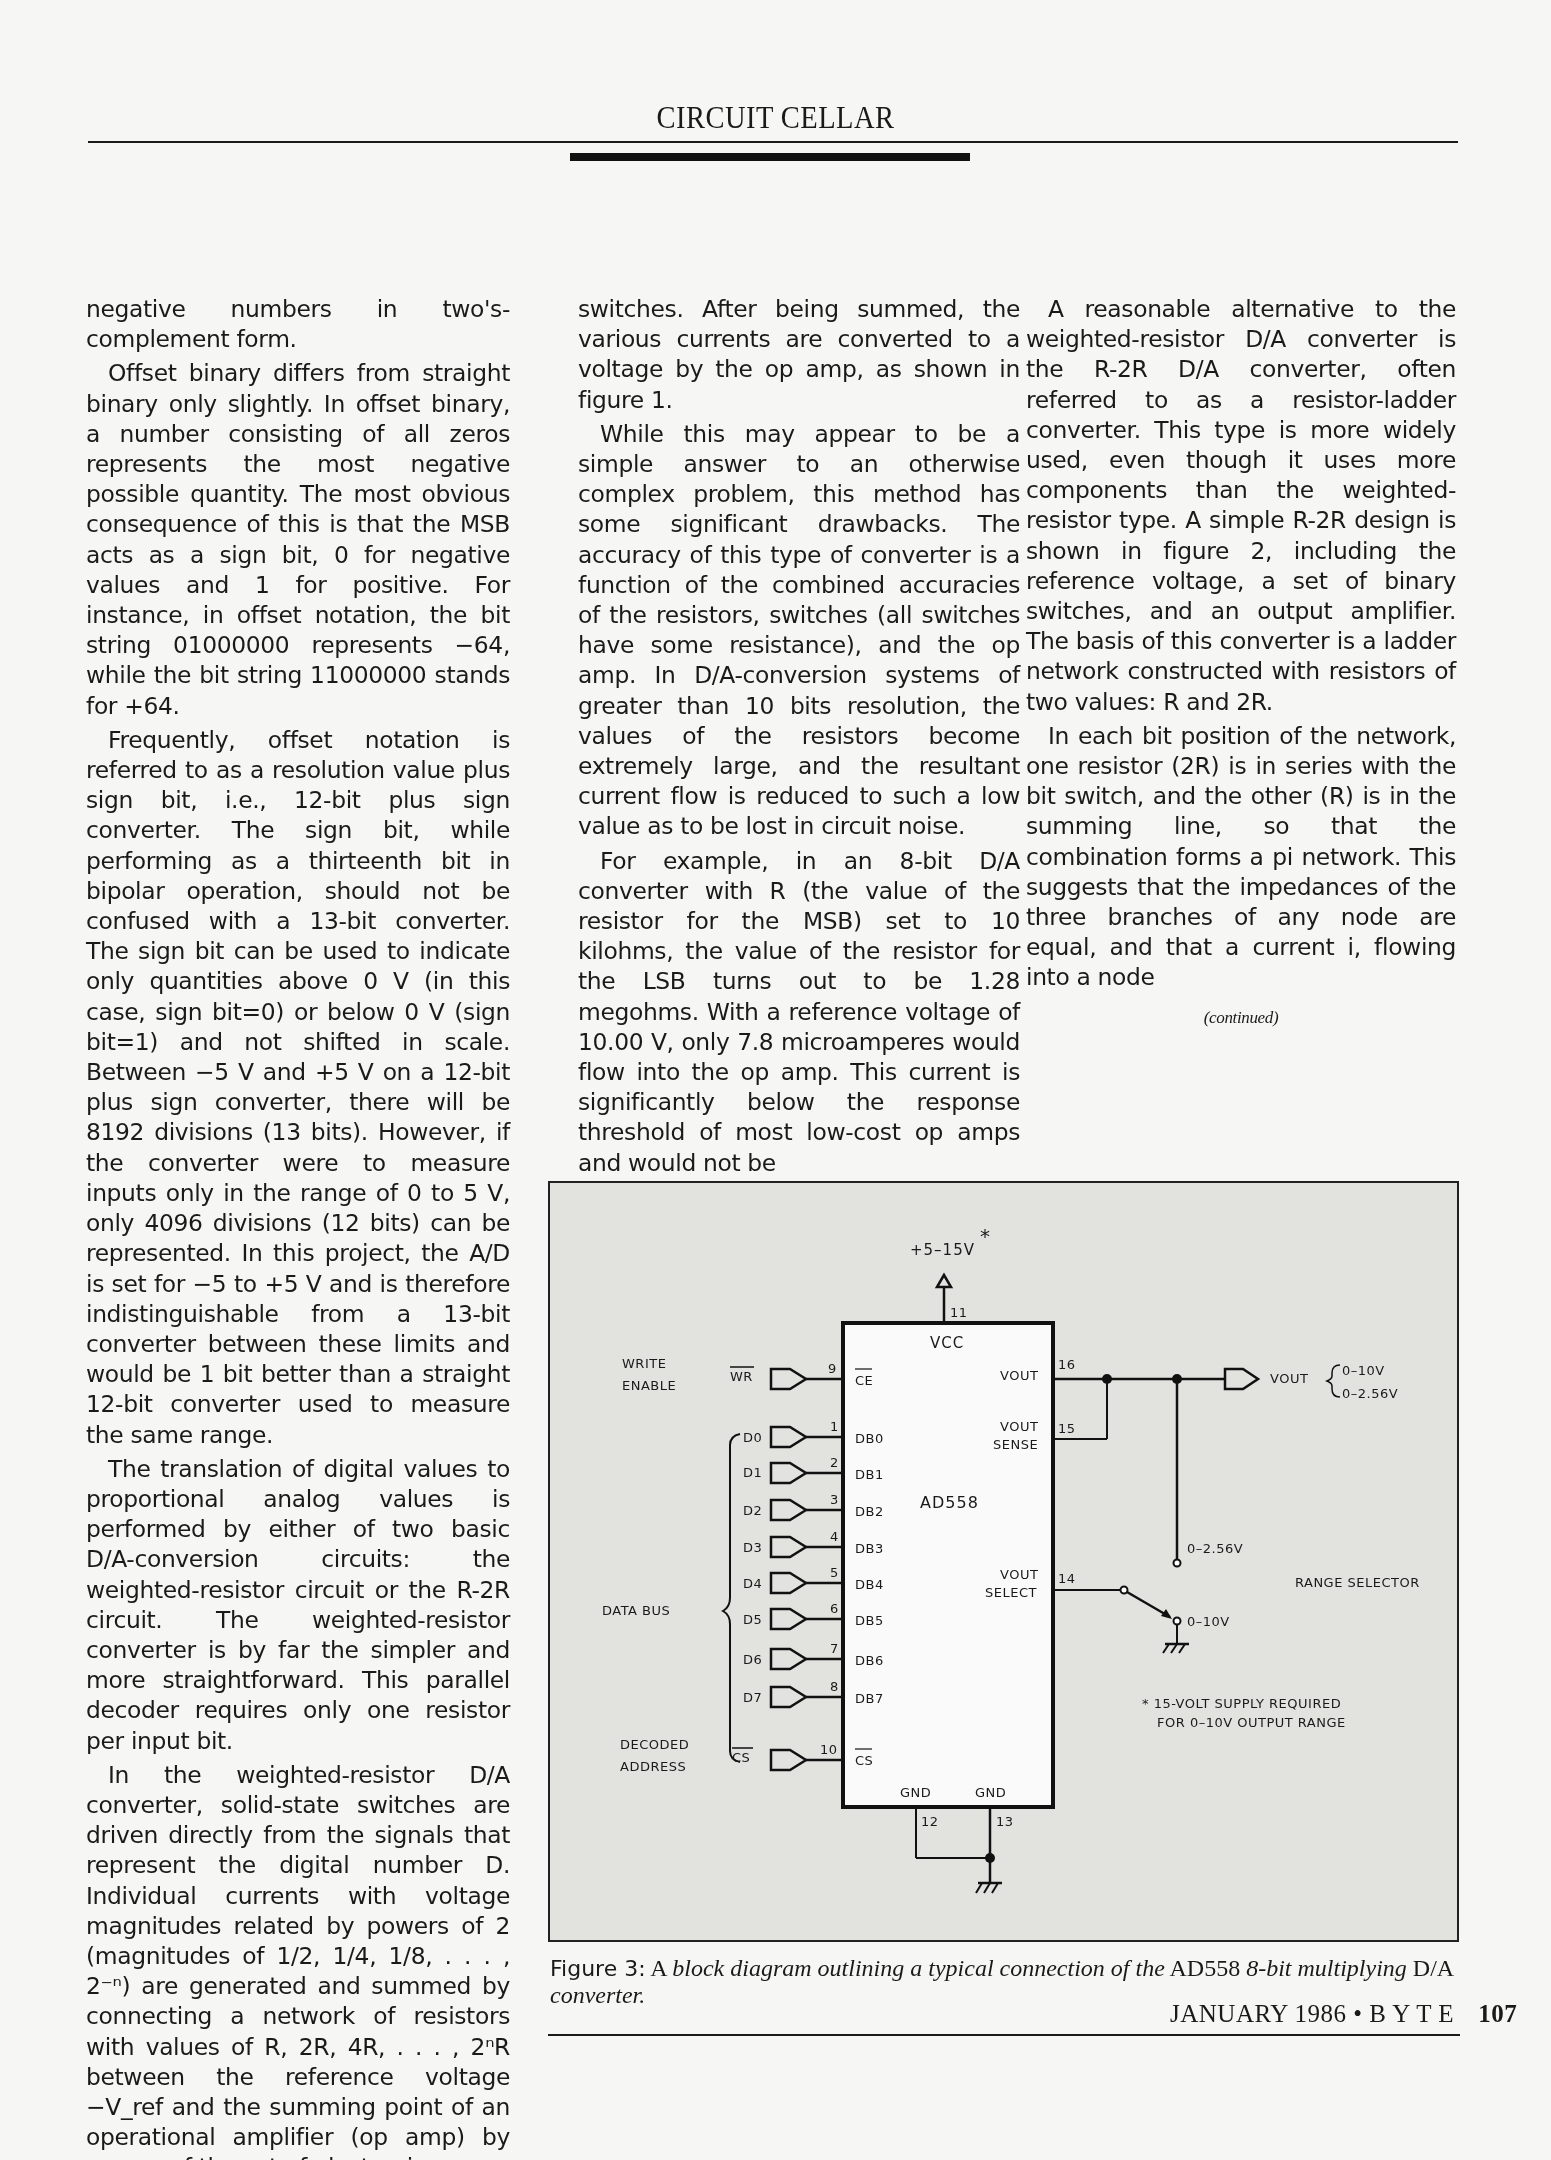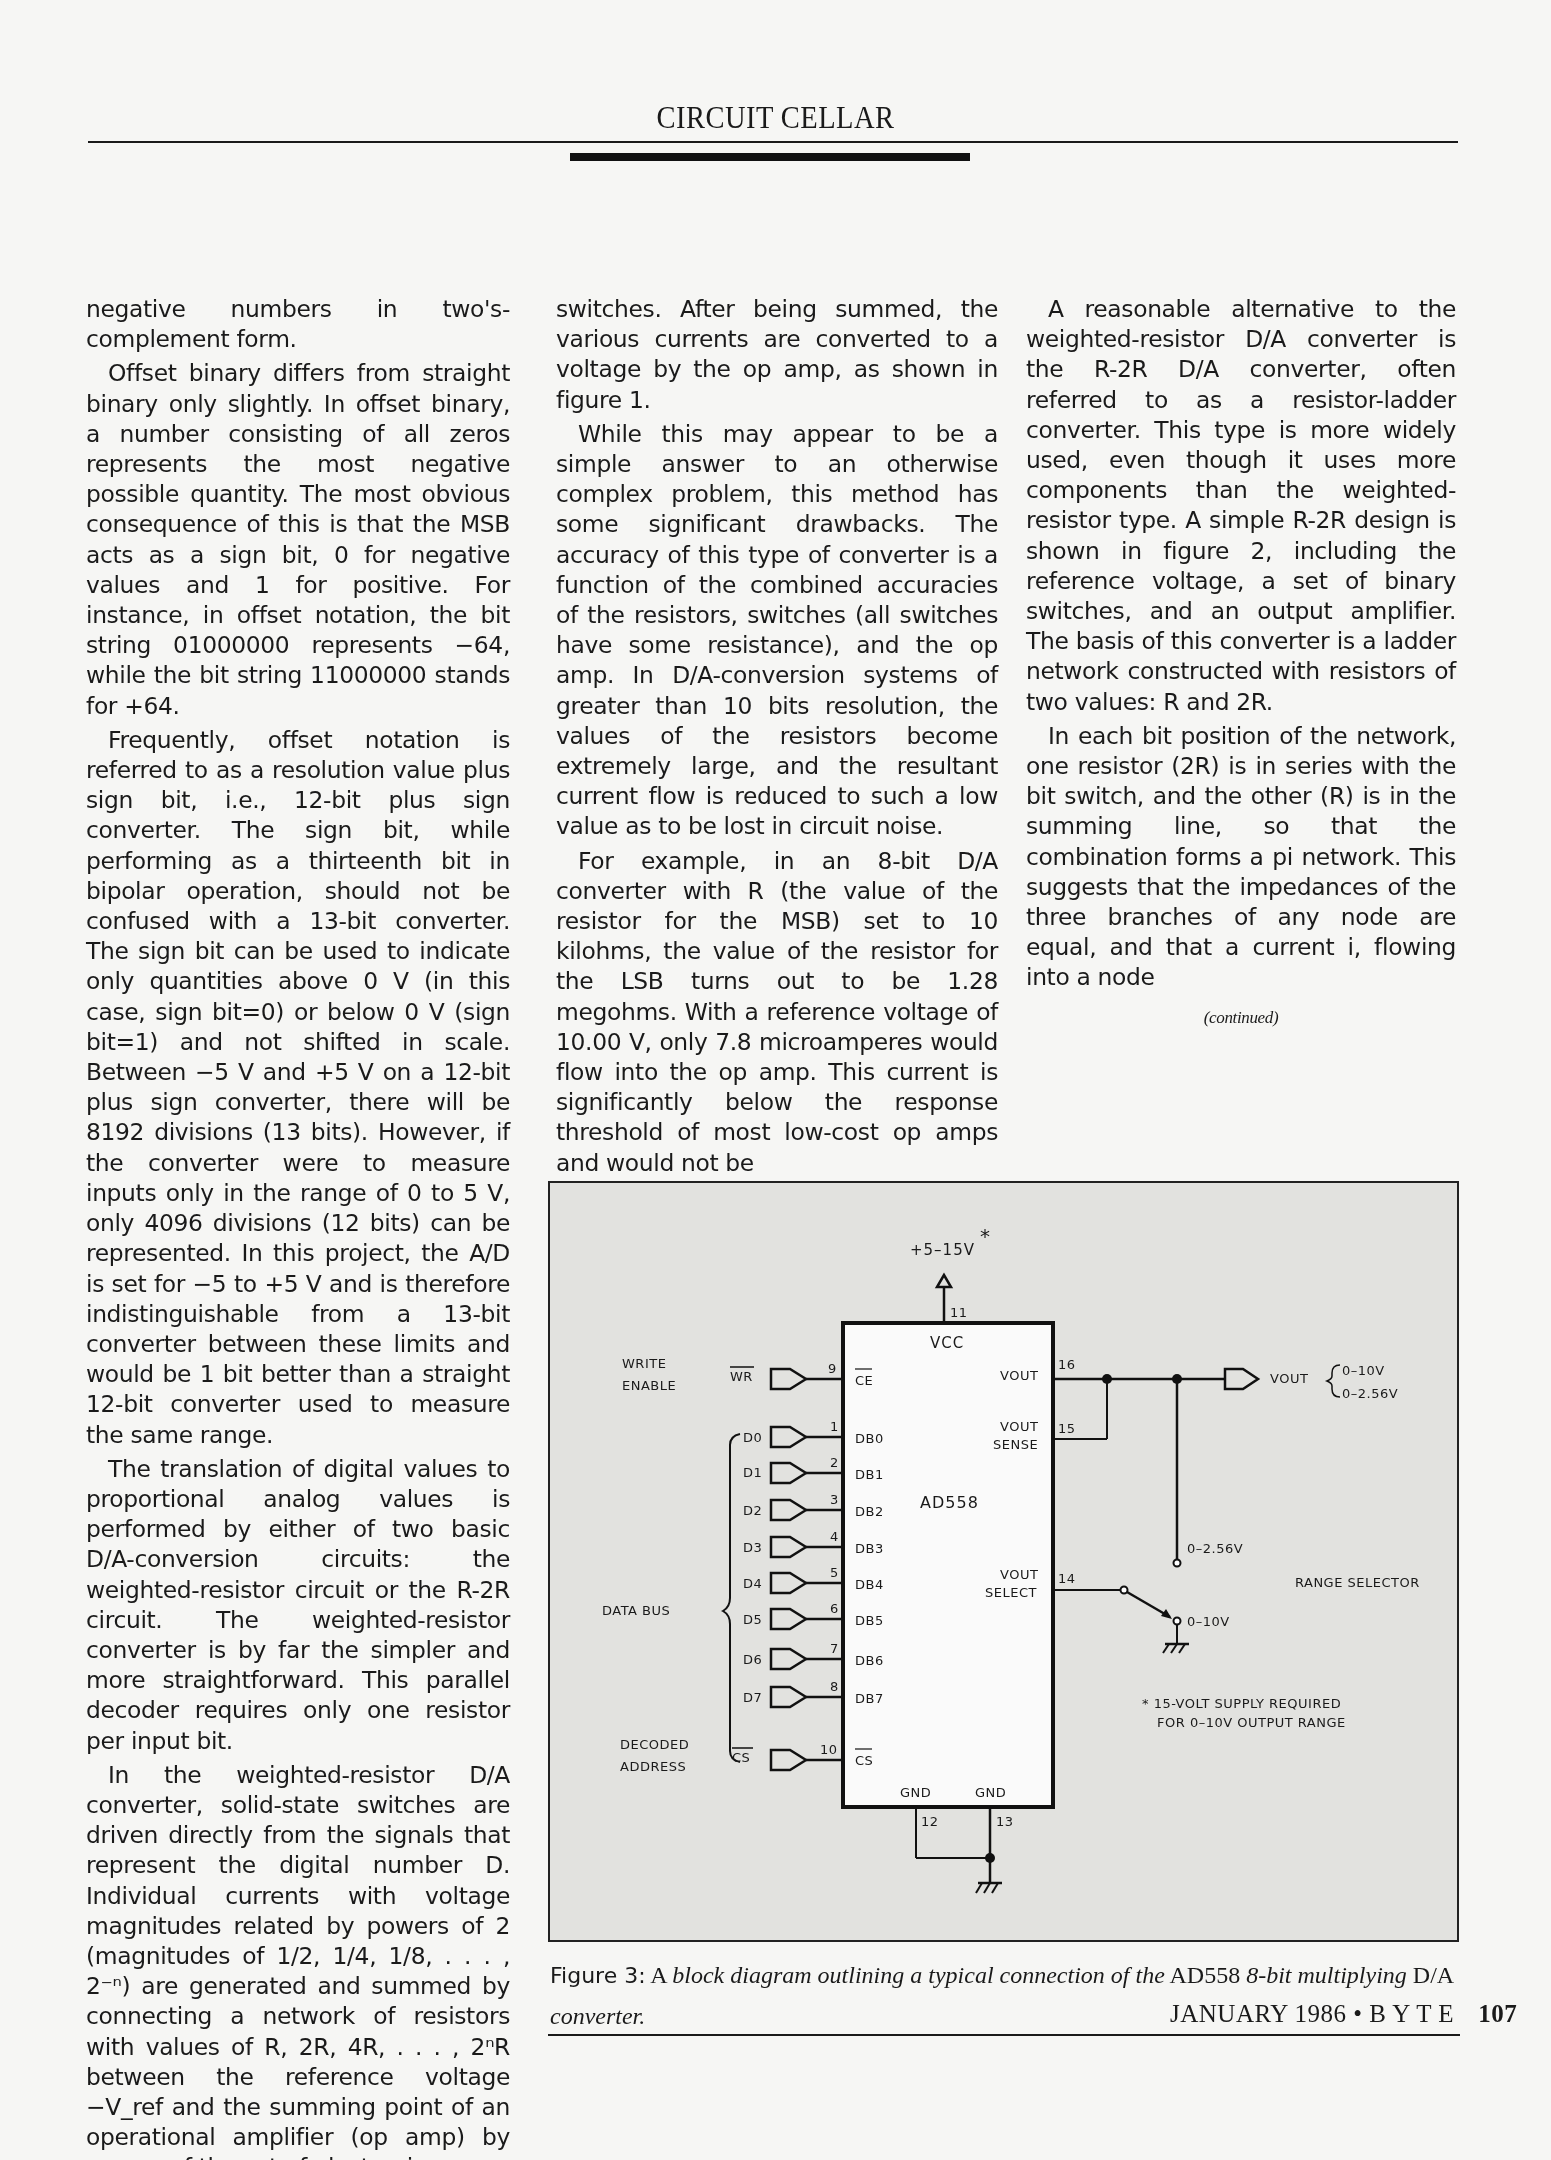--- a/index.html
+++ b/index.html
@@ -23,40 +23,40 @@
   }
   .col {
     position: absolute; top: 290px; width: 432px;
     font-family: "DejaVu Sans", sans-serif;
     font-size: 23.4px; line-height: 30.2px; letter-spacing: -0.35px;
     text-align: justify; hyphens: manual;
   }
   .col p { margin: 4px; text-indent: 0; }
   .col p.ind { text-indent: 22px; }
   .col1 { left: 82px; }
-  .col2 { left: 552px; width: 450px; }
+  .col2 { left: 574px; width: 450px; }
   .col3 { left: 1022px; width: 438px; }
   .continued {
     font-family: "Liberation Serif", serif; font-style: italic; font-size: 17px;
     text-align: center; margin-top: 10px;
   }
 
   .figure {
     position: absolute; left: 548px; top: 1181px; width: 911px; height: 761px;
     background: #e2e2df; border: 2px solid #222; box-sizing: border-box;
   }
   .figure svg { position: absolute; left: 0; top: 0; }
   .fig-text {
     font-family: "DejaVu Sans", sans-serif; font-size: 15px; fill: #1a1a1a;
     letter-spacing: 1px;
   }
   .fig-small { font-size: 13px; letter-spacing: 0.5px; }
   .caption {
     position: absolute; left: 550px; top: 1955px; width: 910px;
-    font-family: "Liberation Serif", serif; font-size: 24px; line-height: 41px;
+    font-family: "Liberation Serif", serif; font-size: 24px; line-height: 26px;
   }
   .caption .lead { font-family: "DejaVu Sans", sans-serif; font-size: 22px; }
   .caption .it { font-style: italic; }
   .caption-rule {
     position: absolute; left: 548px; width: 912px; top: 2034px; height: 2px; background: #1a1a1a;
   }
   .footer {
     position: absolute; left: 1170px; top: 2000px;
     font-family: "Liberation Serif", serif; font-size: 25px; letter-spacing: 0.5px;
   }

